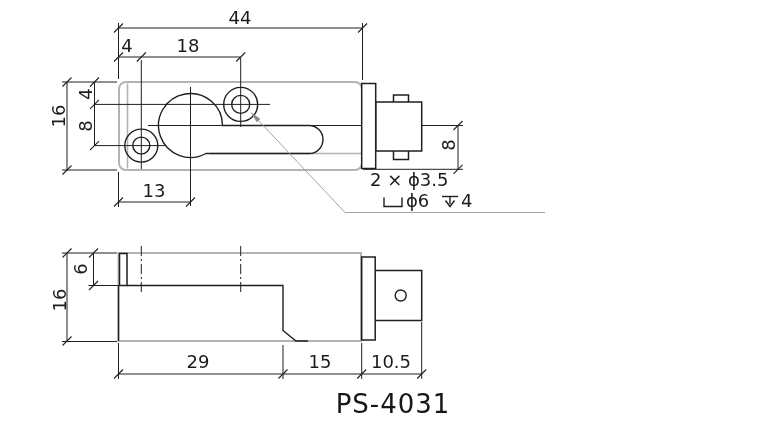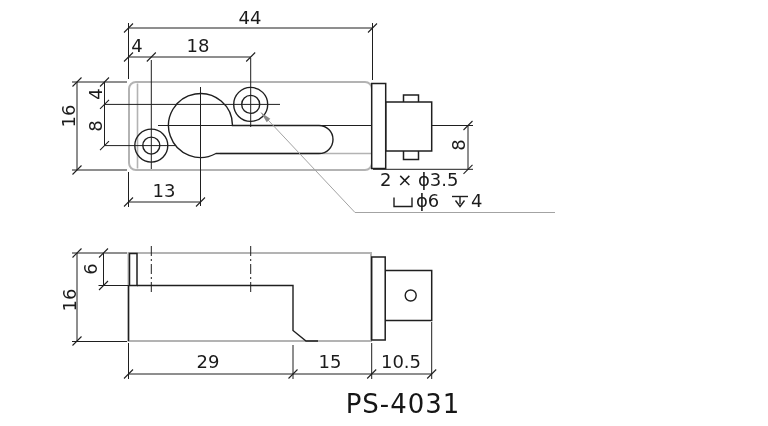--- a/index.html
+++ b/index.html
@@ -1,17 +1,17 @@
 <!DOCTYPE html>
 <html><head>
 <meta charset="utf-8">
 <style>
   html,body{margin:0;padding:0;background:#fff;}
   .stage{position:relative;width:616px;height:426px;background:#fff;overflow:hidden;
-         font-family:"Liberation Sans","DejaVu Sans",sans-serif;padding-left:10px;}
+         font-family:"Liberation Sans","DejaVu Sans",sans-serif;}
   svg{display:block;}
   text{font-family:"DejaVu Sans","Liberation Sans",sans-serif;font-size:18px;fill:#1b1b1b;}
   text.lbl{font-size:26px;letter-spacing:1px;fill:#161616;}
   .thin{stroke:#1f1f1f;stroke-width:1;fill:none;}
   .dark{stroke:#1f1f1f;stroke-width:1.4;fill:none;}
   .darkfill{stroke:#1f1f1f;stroke-width:1.5;fill:#fff;}
   .gray{stroke:#b3b3b3;stroke-width:1.6;fill:none;}
   .grayfill{stroke:#b3b3b3;stroke-width:2;fill:#fff;}
   .leader{stroke:#a3a3a3;stroke-width:1;fill:none;}
   .tick{stroke:#1f1f1f;stroke-width:1.1;}

